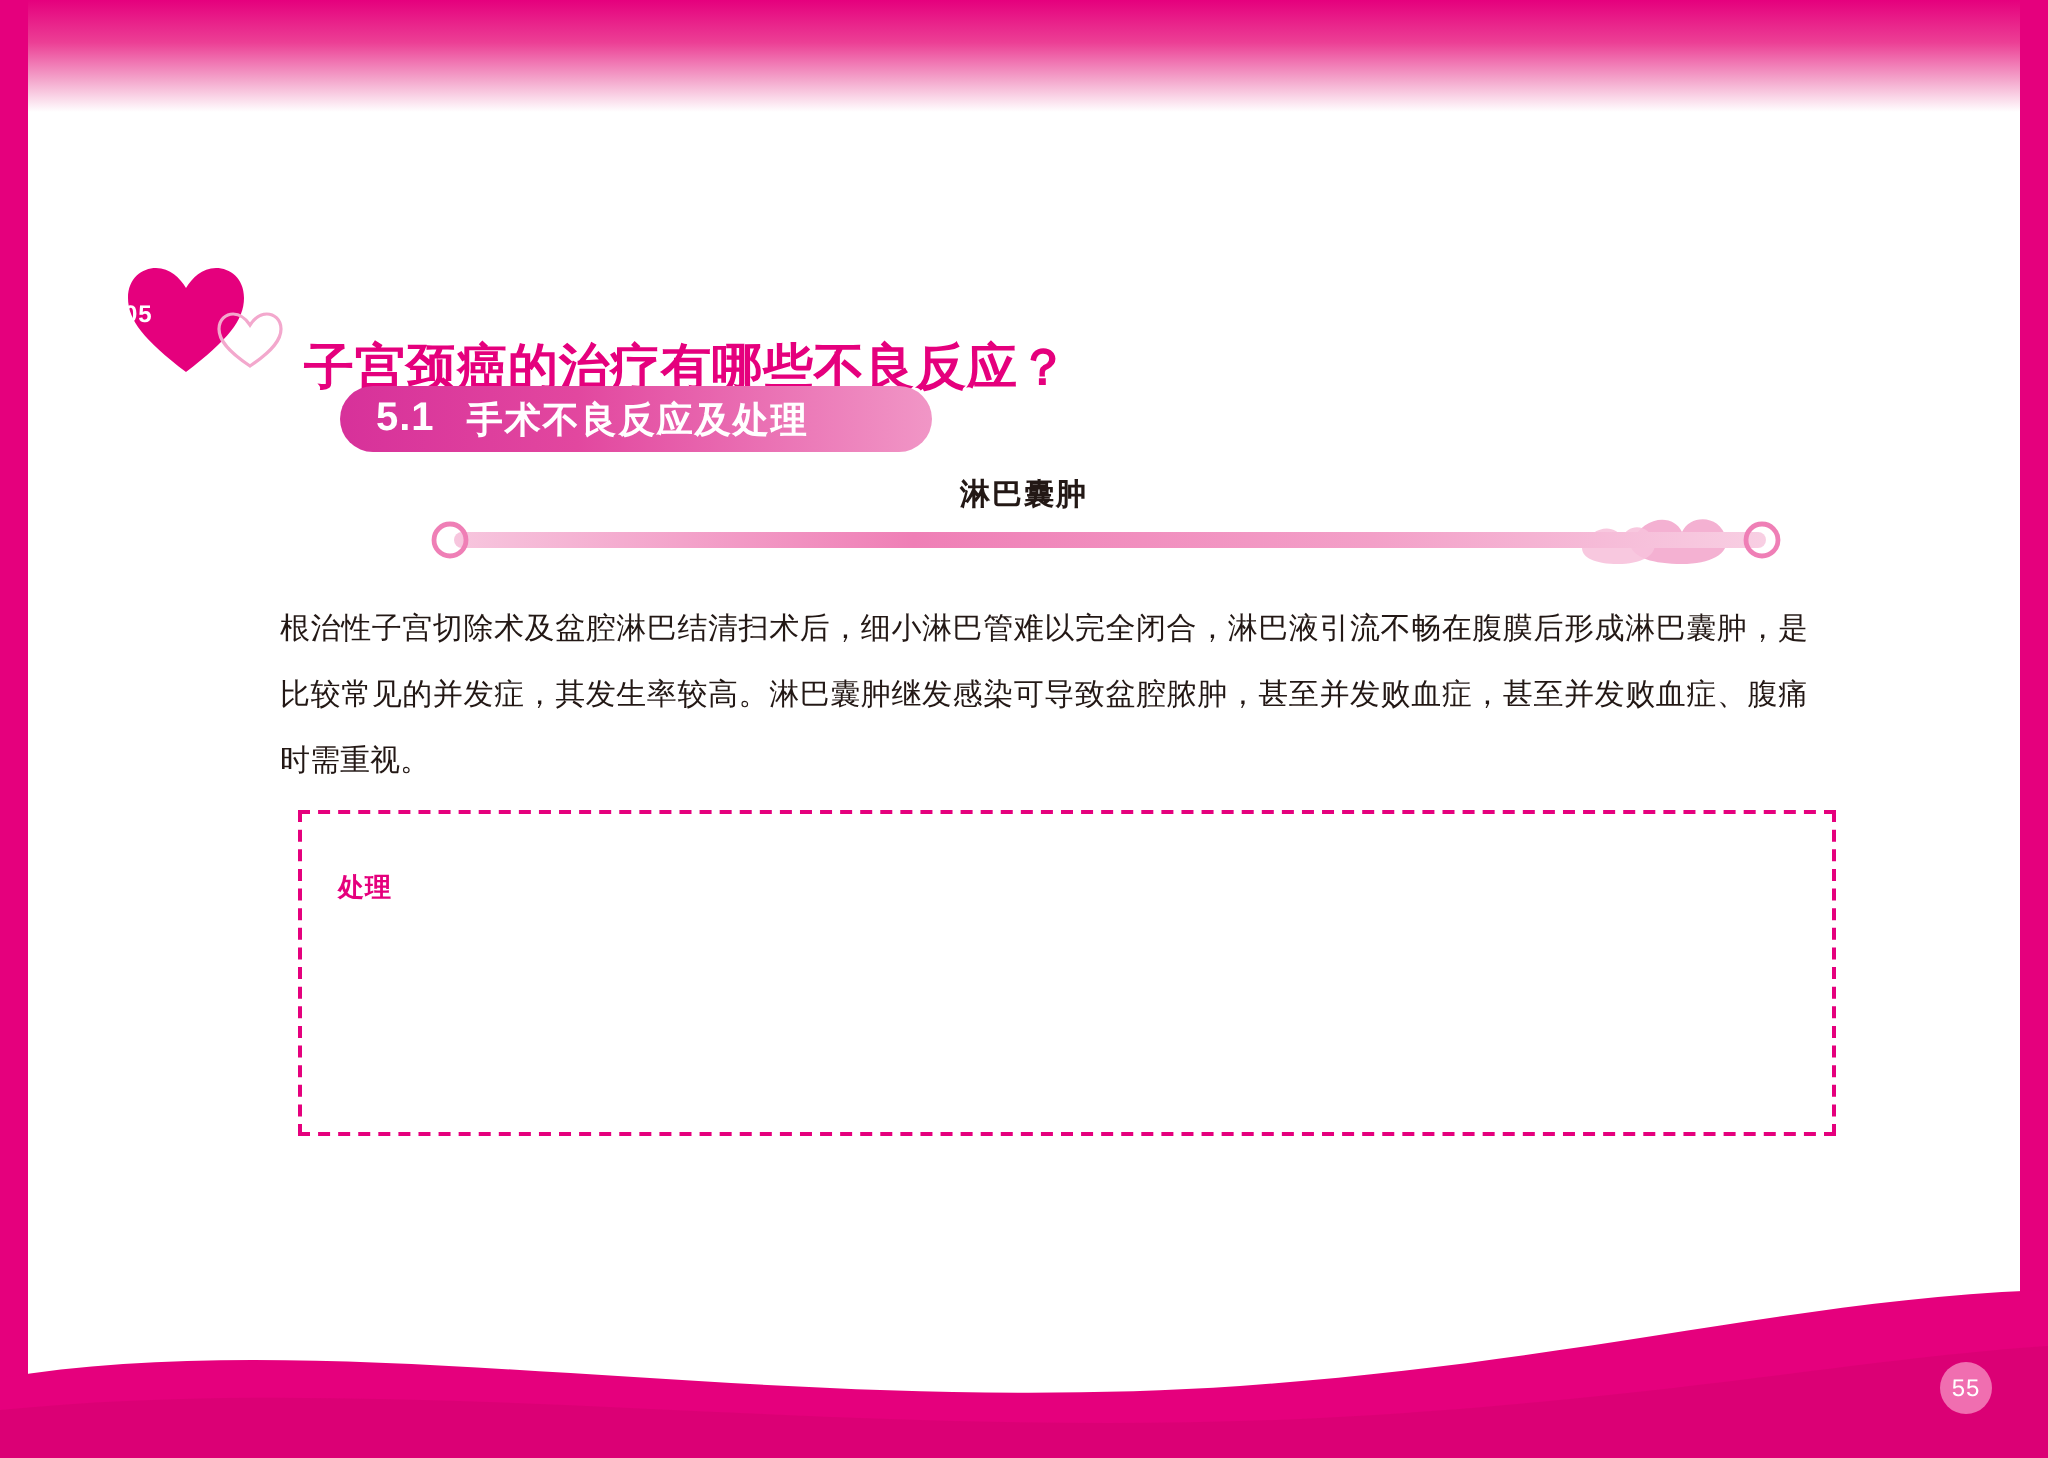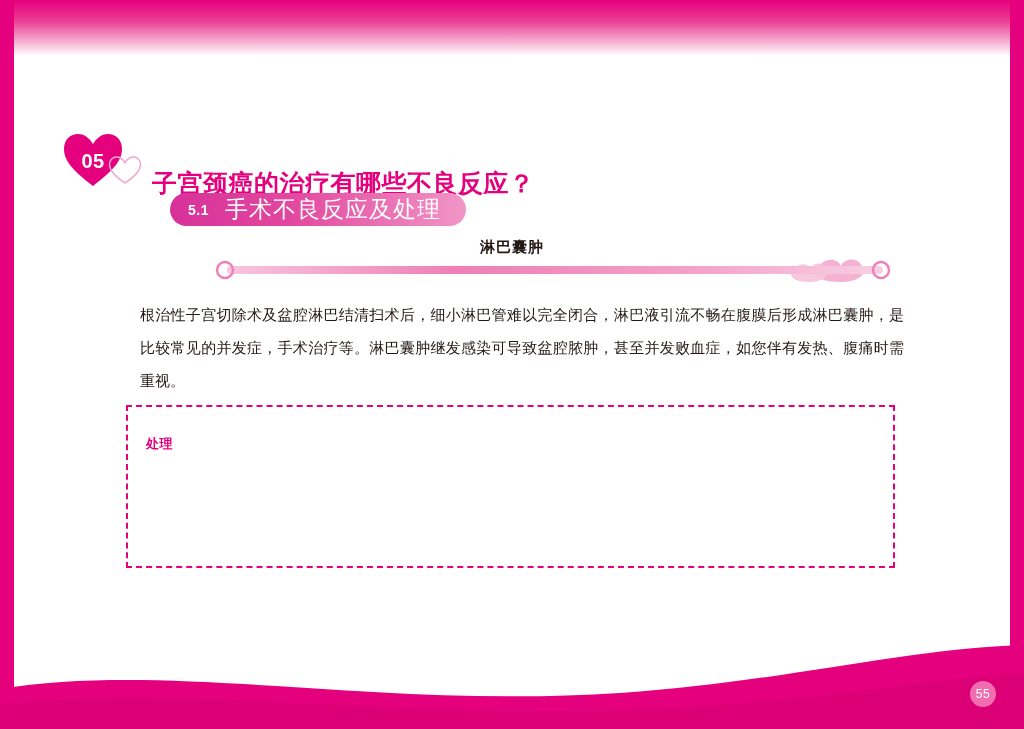--- a/index.html
+++ b/index.html
@@ -50,23 +50,22 @@
   
   .heart {
     position: absolute;
     left: 62px; top: 132px;
     width: 62px; height: 56px;
   }
   .heart-num {
     position: absolute;
     left: 62px; top: 150px;
     width: 62px;
-    text-align: center;
     color: #ffffff;
-    font-size: 20px;
+    font-size: 12px;
     font-weight: bold;
     letter-spacing: 0.5px;
   }
   .heart-outline {
     position: absolute;
     left: 108px; top: 155px;
     width: 34px; height: 30px;
   }
   .chapter-title {
     position: absolute;
@@ -84,28 +83,28 @@
     left: 170px; top: 193px;
     width: 296px; height: 33px;
     border-radius: 17px;
     background: linear-gradient(90deg, #d7319a 0%, #e2479f 40%, #f196c6 100%);
     color: #ffffff;
     display: flex;
     align-items: center;
   }
   .section-num {
     margin-left: 18px;
-    font-size: 14px;
+    font-size: 20px;
     font-weight: bold;
     letter-spacing: 0.5px;
   }
   .section-label {
     margin-left: 16px;
-    font-size: 23px;
-    font-weight: normal;
+    font-size: 18px;
+    font-weight: bold;
     letter-spacing: 1px;
   }
   
   .sub-heading {
     position: absolute;
     left: 0; top: 238px;
     width: 1024px;
     text-align: center;
     font-size: 15px;
     font-weight: bold;
@@ -124,21 +123,21 @@
     width: 764px;
     font-size: 15px;
     line-height: 33px;
     color: #231815;
     text-align: justify;
     text-justify: inter-ideograph;
   }
   
   .dashed-box {
     position: absolute;
-    left: 126px; top: 405px;
+    left: 149px; top: 405px;
     width: 769px;
     height: 163px;
     border: 2px dashed #e5007d;
     box-sizing: border-box;
   }
   .box-title {
     position: absolute;
     left: 18px; top: 28px;
     font-size: 13px;
     font-weight: bold;
@@ -213,21 +212,21 @@
         <stop offset="100%" stop-color="#f8cfe3"></stop>
       </linearGradient>
     </defs>
     <path d="M600 17 C607 2 622 2 626 11 C630 2 645 2 648 14 C650 22 640 27 626 27 C612 27 601 24 600 17 Z" fill="#f3a8cd" opacity="0.9"></path>
     <path d="M576 19 C581 7 593 7 596 14 C599 6 610 7 612 16 C614 23 605 27 594 27 C583 27 576 24 576 19 Z" fill="#f7c2dc" opacity="0.9"></path>
     <rect x="12" y="11" width="656" height="8" rx="4" fill="url(#ribGrad)"></rect>
     <circle cx="10" cy="15" r="8" fill="none" stroke="#ef7fb6" stroke-width="2.4"></circle>
     <circle cx="666" cy="15" r="8" fill="none" stroke="#ef7fb6" stroke-width="2.4"></circle>
   </svg>
 
-  <div class="body-text">根治性子宫切除术及盆腔淋巴结清扫术后，细小淋巴管难以完全闭合，淋巴液引流不畅在腹膜后形成淋巴囊肿，是比较常见的并发症，手术治疗等。淋巴囊肿继发感染可导致盆腔脓肿，甚至并发败血症，如您伴有发热、腹痛时需重视。</div>
+  <div class="body-text">根治性子宫切除术及盆腔淋巴结清扫术后，细小淋巴管难以完全闭合，淋巴液引流不畅在腹膜后形成淋巴囊肿，是比较常见的并发症，其发生率较高。淋巴囊肿继发感染可导致盆腔脓肿，甚至并发败血症，甚至并发败血症、腹痛时需重视。</div>
 
   <div class="dashed-box">
     <div class="box-title">处理</div>
   </div>
 
   <div class="page-num-circle">55</div>
 
 </div>
 
 </body></html>

